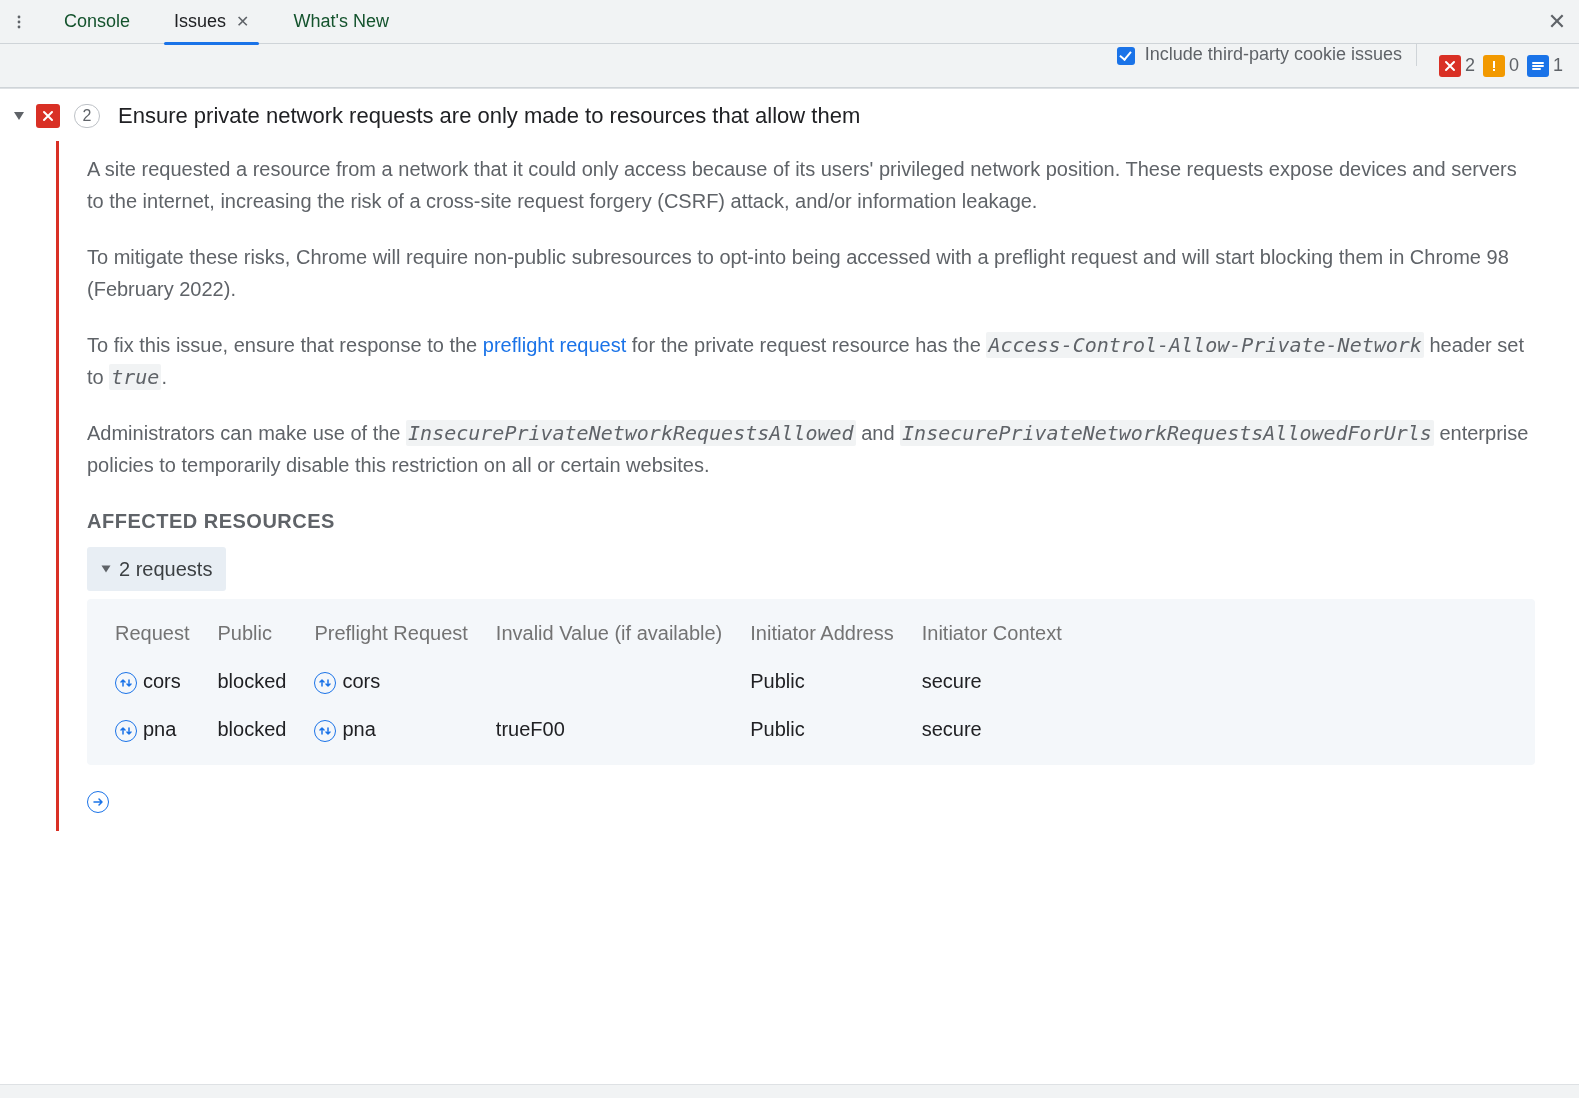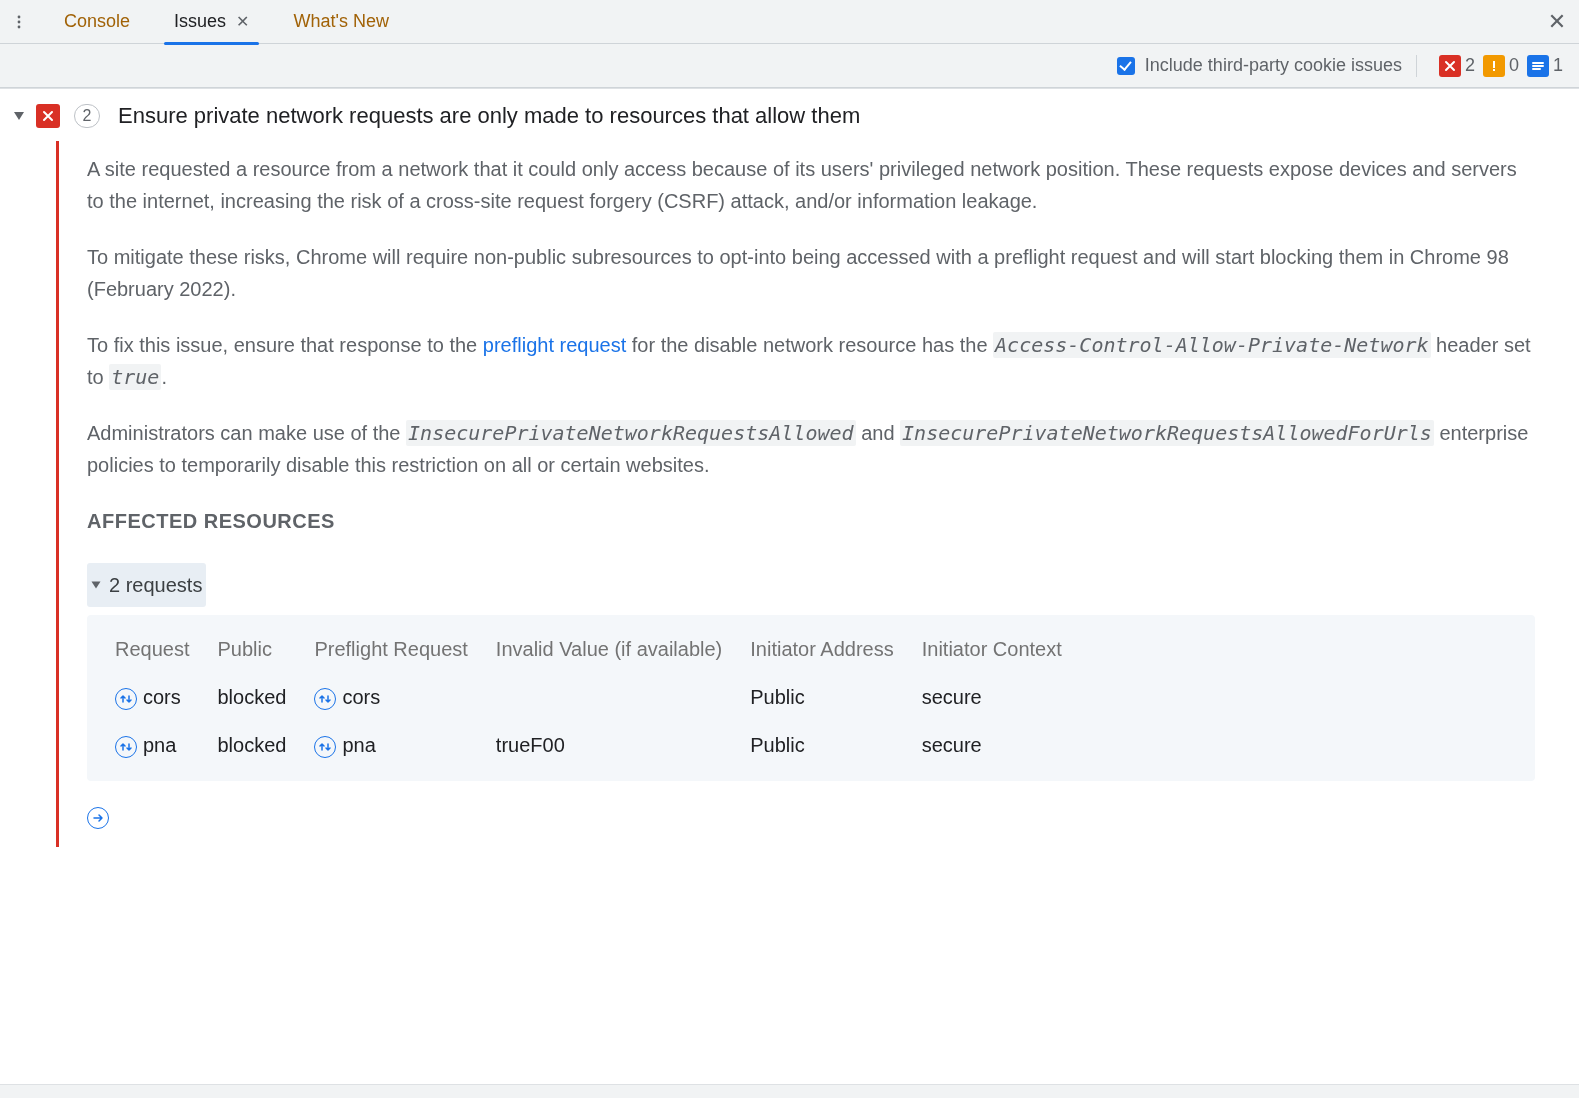--- a/index.html
+++ b/index.html
@@ -26,21 +26,21 @@
     display:flex; align-items:center; justify-content:center;
     margin-right: 12px;
     cursor: pointer;
     color: #5f6368;
   }
   .tab {
     display:flex; align-items:center;
     padding: 0 22px;
     height: 44px;
     font-size: 18px;
-    color: #a16207;
+    color: #14532d;
     cursor: pointer;
     position: relative;
   }
   .tab.active { color: #202124; }
   .tab.active::after {
     content:"";
     position:absolute;
     left: 12px; right: 12px; bottom: -1px;
     height: 3px;
     background: #1a73e8;
@@ -59,21 +59,20 @@
     cursor:pointer;
     font-size: 22px;
   }
 
   
   .subtoolbar {
     height: 44px;
     background: #f1f3f4;
     border-bottom: 1px solid #cfd4d8;
     display:flex;
-    align-items:center;
     justify-content:flex-end;
     padding: 0 16px 0 16px;
     font-size: 18px;
     color: #5f6368;
   }
   .chk {
     appearance: none;
     width: 18px; height: 18px;
     border-radius: 3px;
     background: #1a73e8;
@@ -178,26 +177,25 @@
     letter-spacing: 0.5px;
     font-size: 20px;
     font-weight: 600;
     color:#5f6368;
     margin-bottom: 10px;
   }
   .subhead {
     display:inline-flex;
     align-items:center;
     background:#e8eef4;
-    padding: 6px 4px;
+    padding: 6px 14px;
     border-radius:3px;
     margin-bottom: 8px;
     color:#3c4043;
     font-size: 20px;
-    margin-top: 16px;
   }
   .subhead .disclose { border-top-color:#5f6368; margin-right:8px; transform:scale(.9);}
 
   .tbl-wrap { background:#f4f7fa; border-radius:4px; padding: 10px 4px 12px 28px;  }
   table.req { border-collapse: collapse; font-size: 20px; width: auto; }
   table.req th {
     text-align:left;
     font-weight:400;
     color:#737373;
     padding: 8px 28px 8px 0;
@@ -314,21 +312,21 @@
           </svg>
         </span>
       <span class="pill">2</span>
       <span class="issue-title">Ensure private network requests are only made to resources that allow them</span>
     </div>
 
     <div class="issue-body">
       <p>A site requested a resource from a network that it could only access because of its users' privileged network position. These requests expose devices and servers to the internet, increasing the risk of a cross-site request forgery (CSRF) attack, and/or information leakage.</p>
       <p>To mitigate these risks, Chrome will require non-public subresources to opt-into being accessed with a preflight request and will start blocking them in Chrome 98 (February 2022).</p>
       <p>
-        <span>To fix this issue, ensure that response to the </span><a href="#">preflight request</a><span> for the disable network resource has the </span><code>Access-Control-Allow-Private-Network</code><span> header set to </span><code>true</code><span>.</span>
+        <span>To fix this issue, ensure that response to the </span><a href="#">preflight request</a><span> for the private request resource has the </span><code>Access-Control-Allow-Private-Network</code><span> header set to </span><code>true</code><span>.</span>
       </p>
       <p>
         <span>Administrators can make use of the </span><code>InsecurePrivateNetworkRequestsAllowed</code><span> and </span><code>InsecurePrivateNetworkRequestsAllowedForUrls</code><span> enterprise policies to temporarily disable this restriction on all or certain websites.</span>
       </p>
 
       <div class="section-head">Affected Resources</div>
 
       <div class="subhead">
         <span class="disclose"></span>
         <span>2 requests</span>

